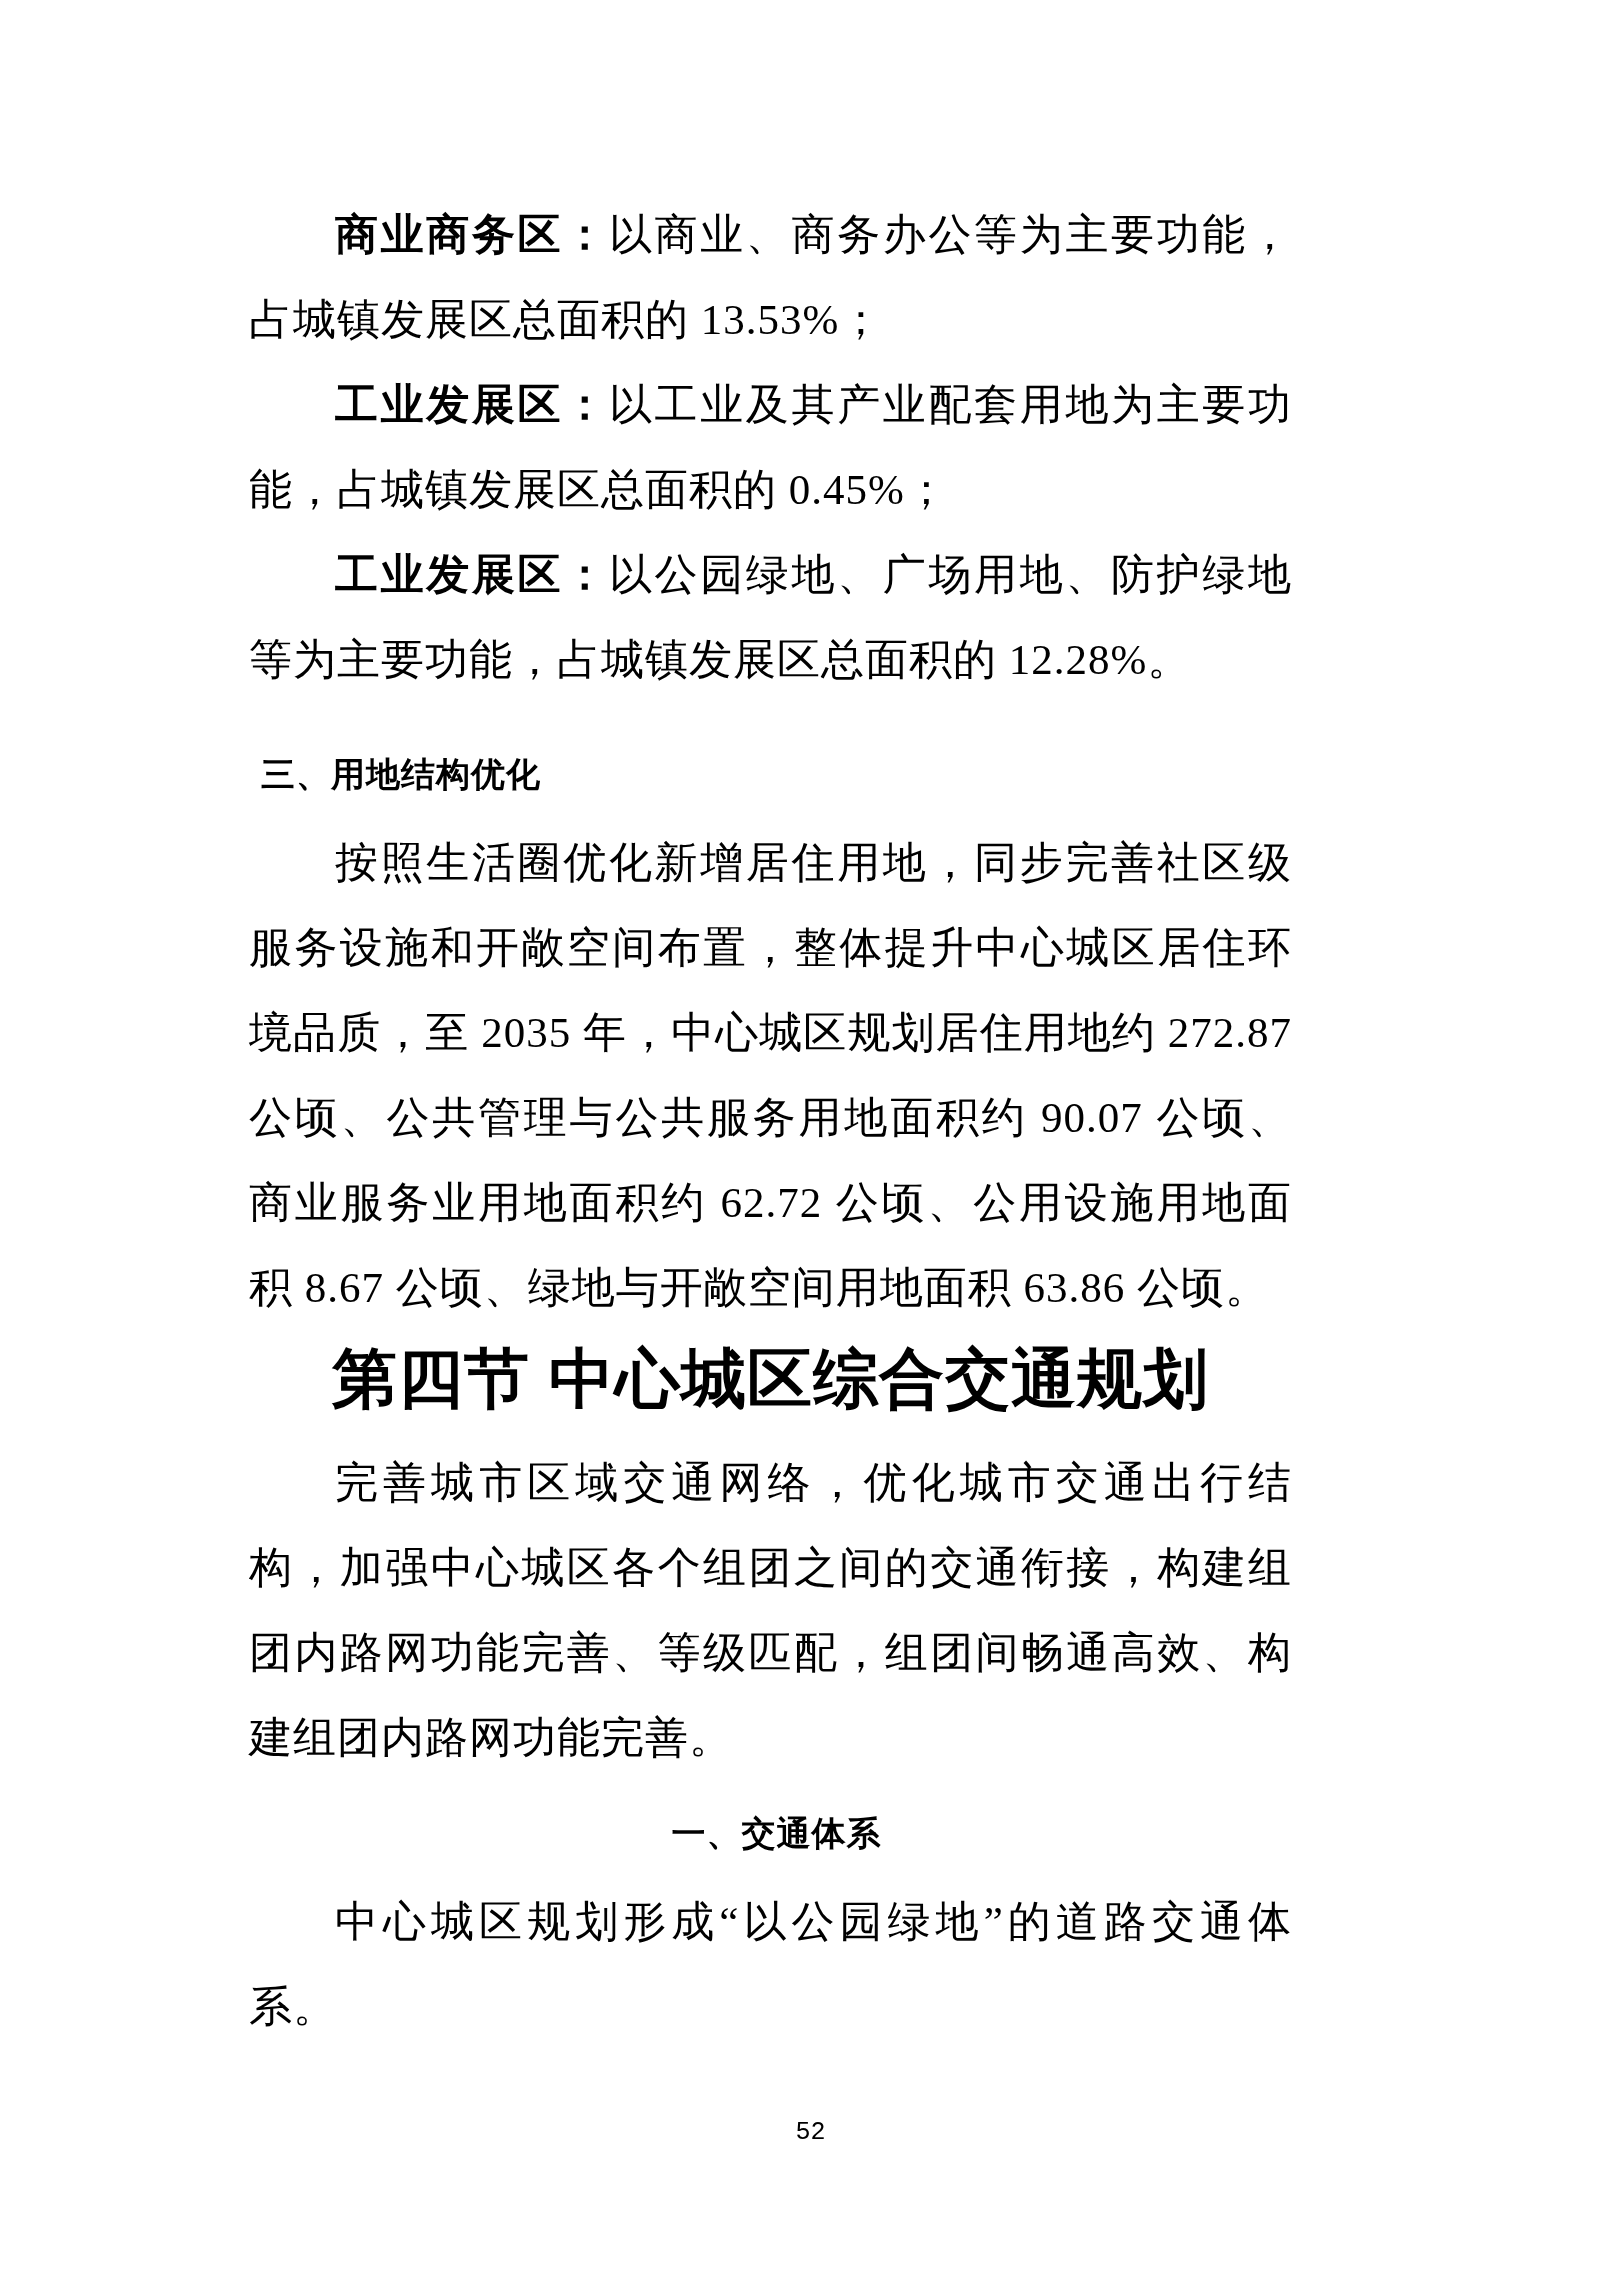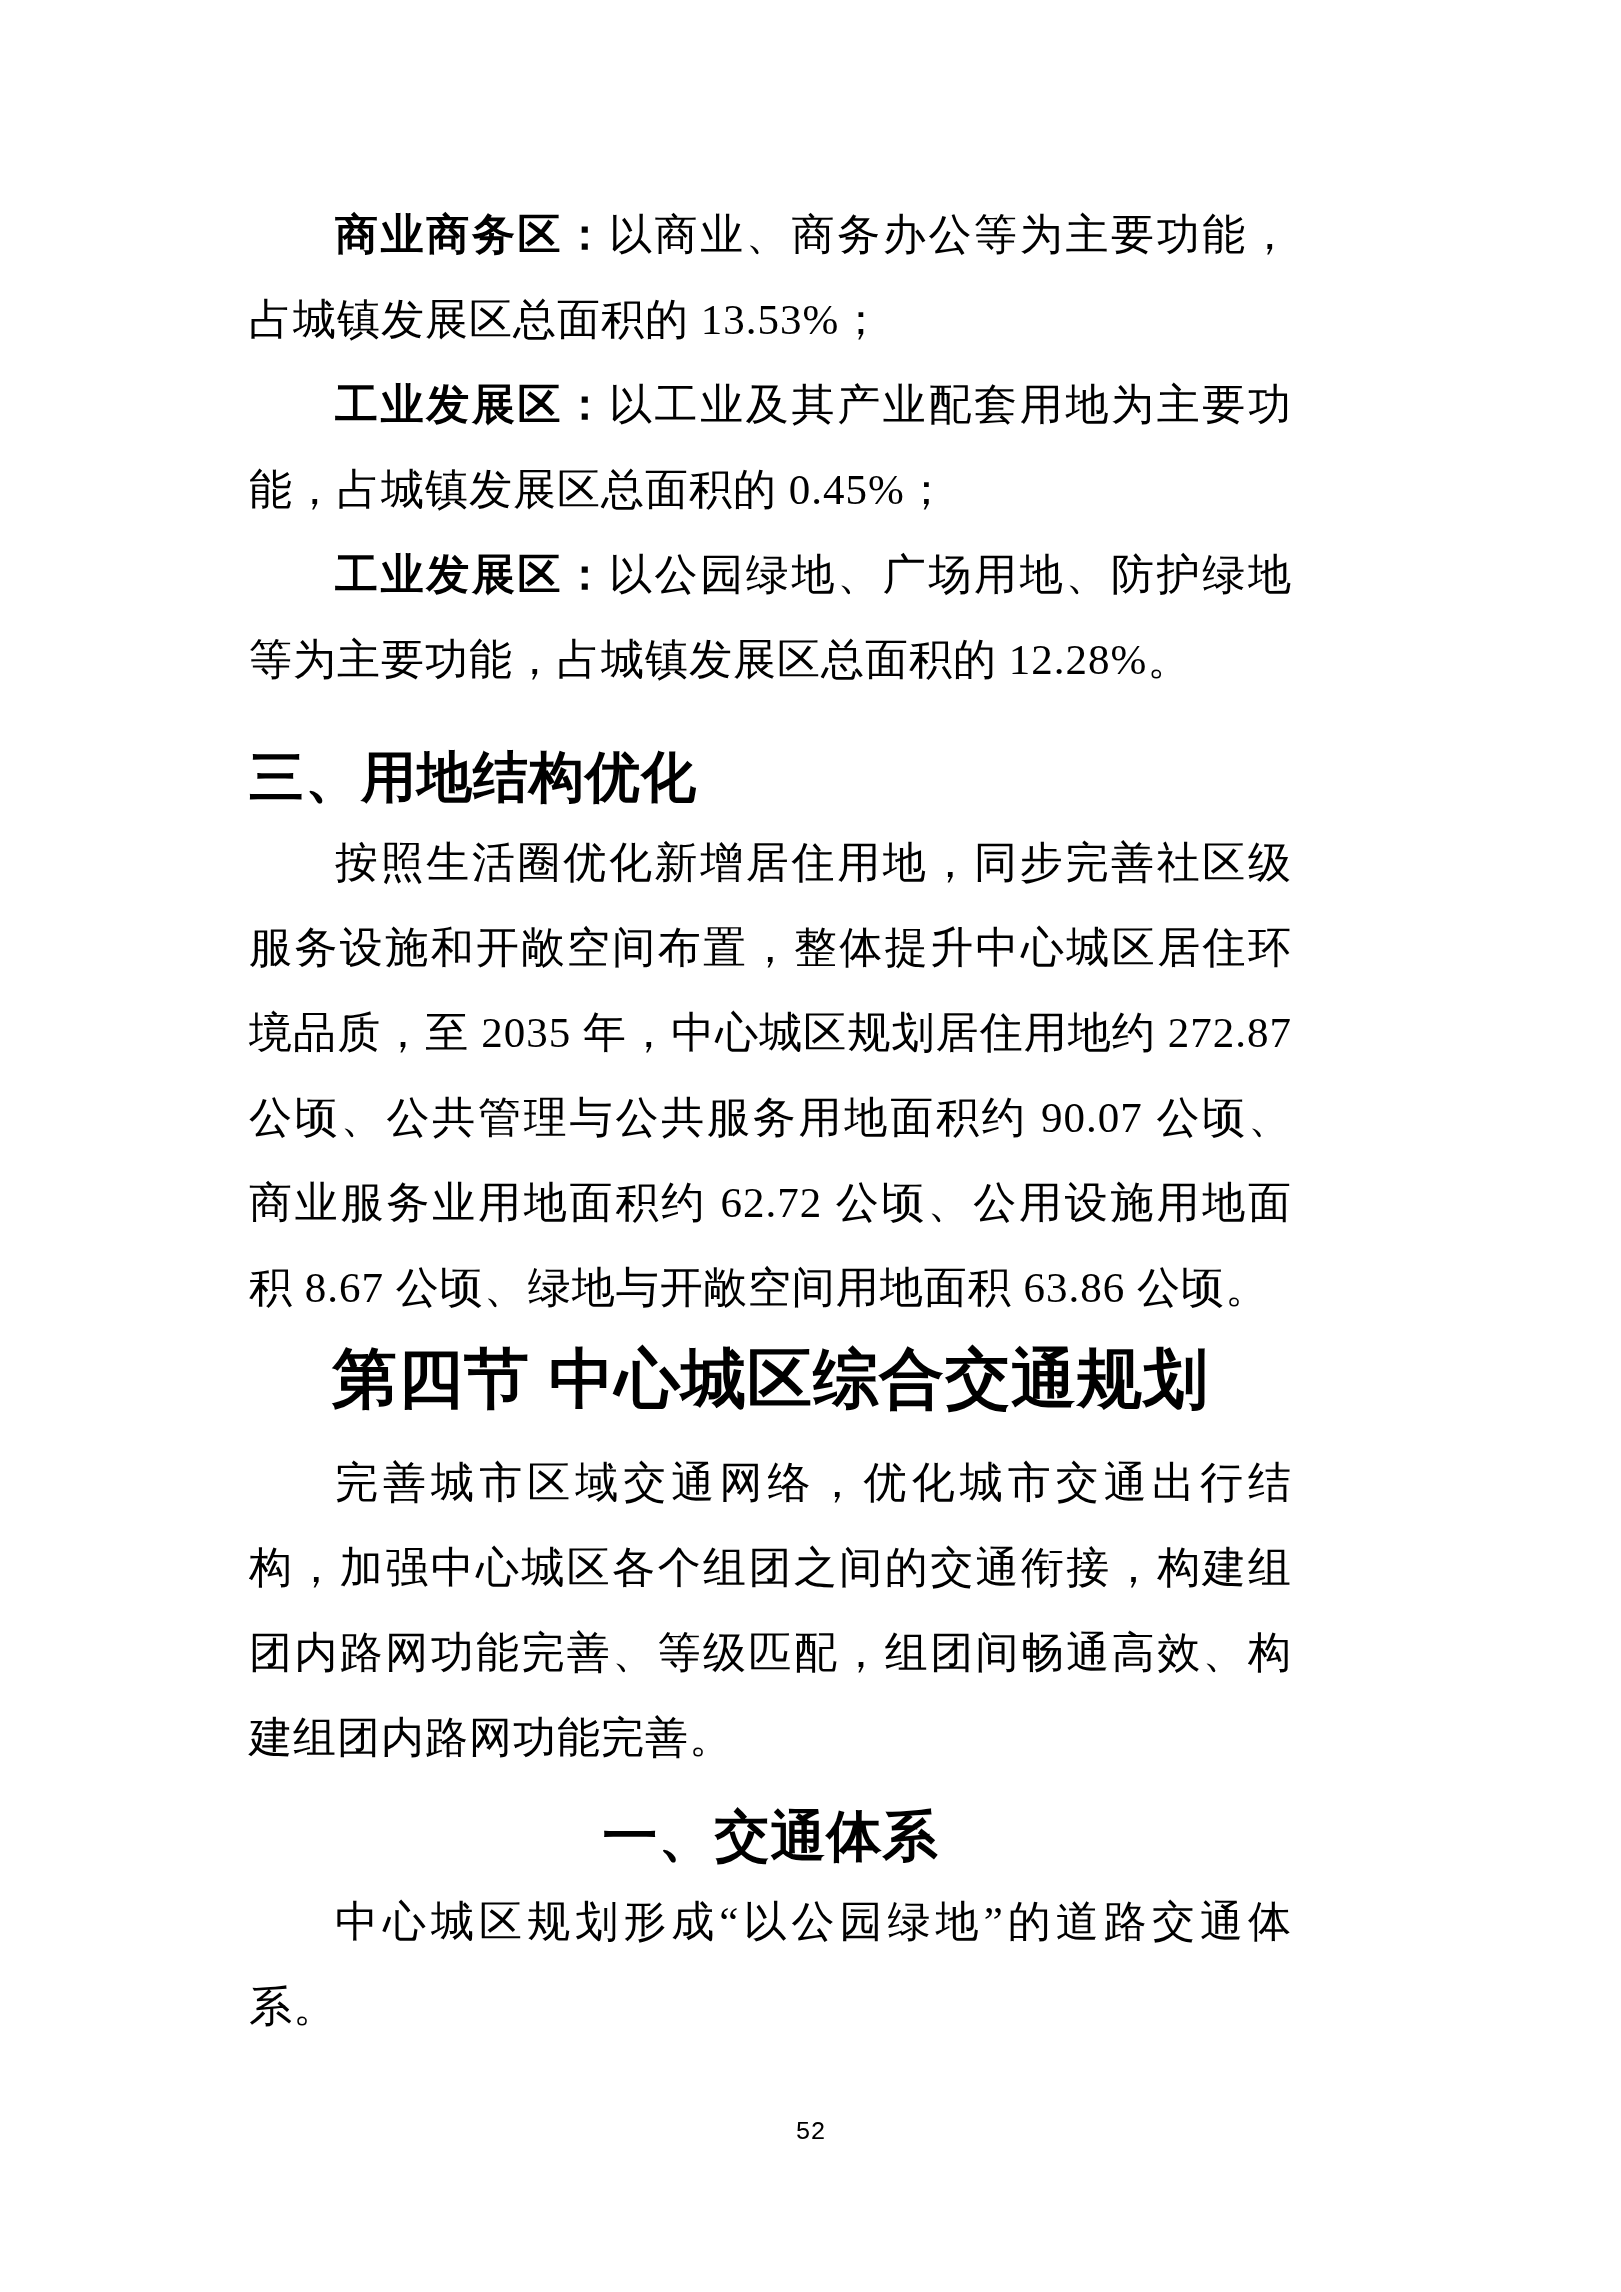--- a/index.html
+++ b/index.html
@@ -27,24 +27,24 @@
     font-size: 43px;
     line-height: 85px;
     text-align: justify;
     text-indent: 86px;
     letter-spacing: 1px;
   }
   .lead {
     font-weight: bold;
   }
   .h-num {
-    margin: 33px 0 0 0;
-    font-family: Liberation Serif, serif;
+    margin: 33px 0 0 12px;
+    font-family: Liberation Mono, monospace;
     font-weight: bold;
-    font-size: 55px;
+    font-size: 34px;
     line-height: 85px;
     text-indent: 0;
     letter-spacing: 1px;
   }
   .h-num.h-traffic {
     margin-top: 14.7px;
     text-align: center;
   }
   .h-section {
     margin: 0 0 11.8px 0;

